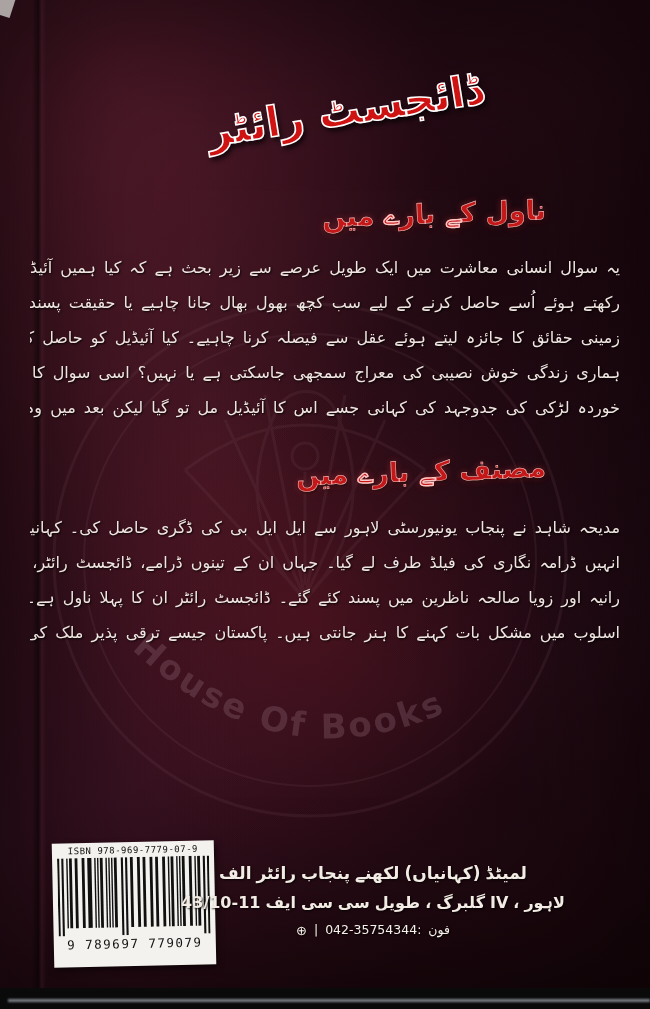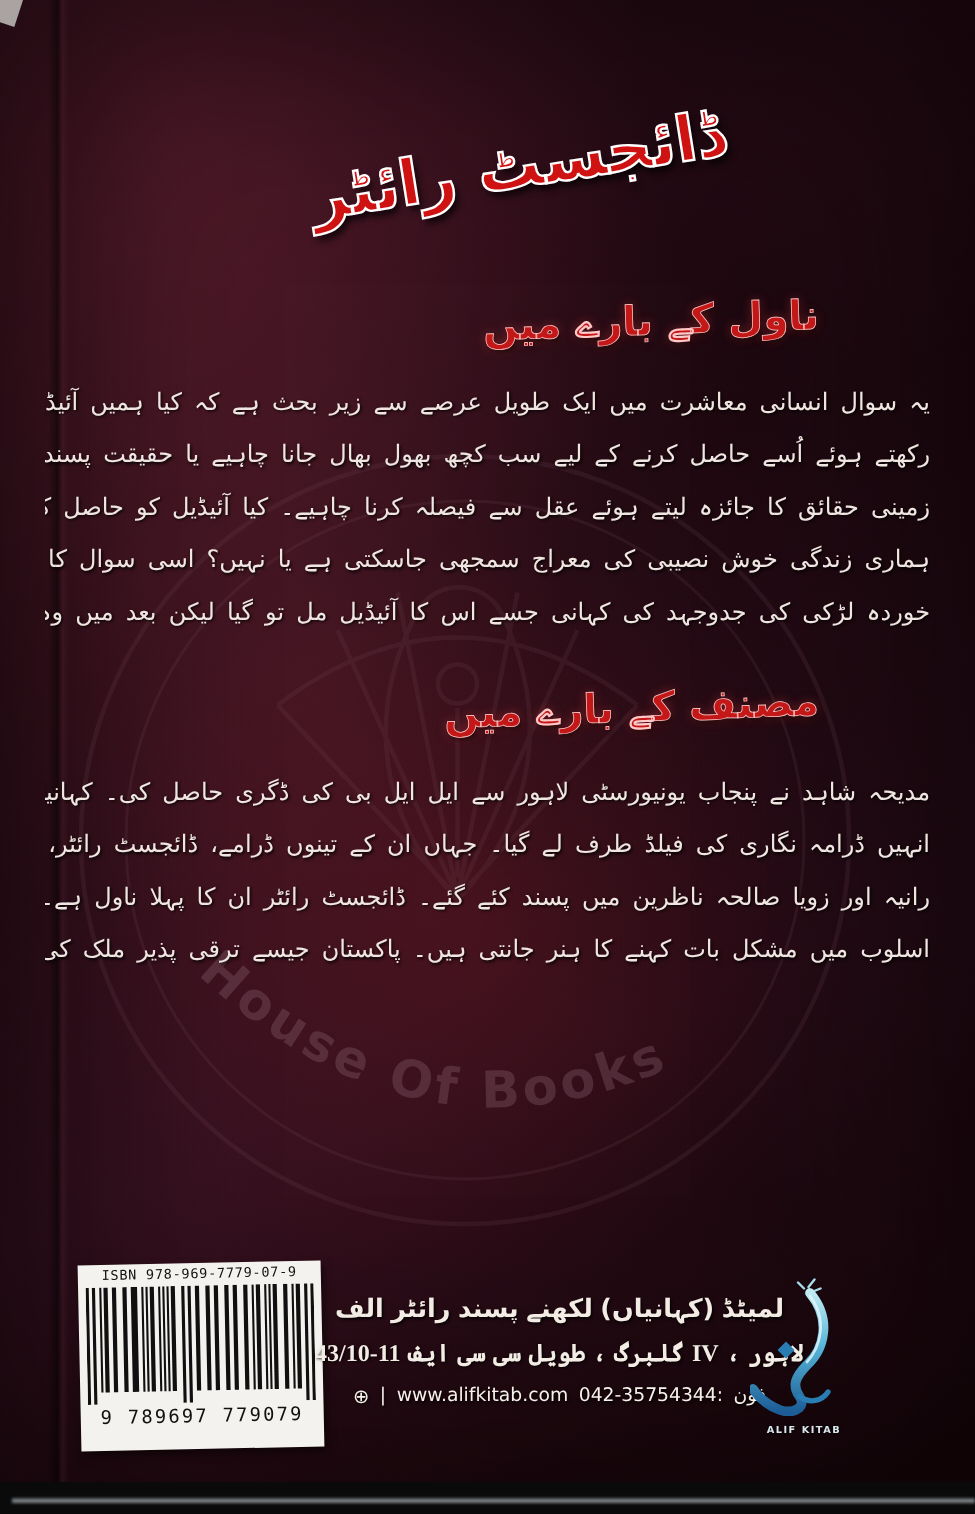--- a/index.html
+++ b/index.html
@@ -52,21 +52,21 @@
     letter-spacing:.5px;white-space:nowrap;}
   .bars{width:100%;height:78px;margin-top:2px;}
   .barcode-number{font-family:"DejaVu Sans Mono",monospace;font-size:12.5px;color:#111;
     letter-spacing:1.5px;white-space:nowrap;margin-top:1px;}
   
   .publisher{position:absolute;left:232px;top:858px;width:282px;color:#f2ece4;
     text-align:center;}
   .pub-row{display:flex;justify-content:center;align-items:baseline;gap:5px;
     direction:ltr;white-space:nowrap;text-shadow:1px 1px 2px rgba(0,0,0,.8);}
   .pub-name{font-size:17px;font-weight:bold;line-height:30px;}
-  .pub-address{font-size:16px;font-weight:bold;line-height:30px;font-family:Liberation Serif, serif;}
+  .pub-address{font-size:16px;font-weight:bold;line-height:30px;}
   .pub-phone{font-size:12.5px;line-height:24px;gap:7px;color:#f6f1ea;}
   .globe{display:inline-block;font-size:13px;line-height:1;transform:translateY(1px);}
   
   .logo{position:absolute;left:500px;top:852px;width:72px;text-align:center;}
   .logo-name{font-size:6.5px;font-weight:bold;color:#d9e6ec;letter-spacing:1px;
     margin-top:1px;text-shadow:0 0 2px rgba(0,0,0,.9);}
 </style>
 </head>
 <body>
 
@@ -149,67 +149,47 @@
           <rect x="104" y="0" width="1.5" height="78" fill="#101010"></rect>
           <rect x="107" y="0" width="1.5" height="78" fill="#101010"></rect>
         </svg>
       <div class="barcode-number">9 789697 779079</div>
     </div>
 
     <div class="publisher">
       <div class="pub-row pub-name">
           <span dir="auto">الف</span>
           <span dir="auto">رائٹر</span>
-          <span dir="auto">پسند</span>
+          <span dir="auto">پنجاب</span>
           <span dir="auto">لکھنے</span>
           <span dir="auto">(کہانیاں)</span>
           <span dir="auto">لمیٹڈ</span>
         </div>
       <div class="pub-row pub-address">
           <span dir="auto">43/10-11</span>
           <span dir="auto">ایف</span>
           <span dir="auto">سی</span>
           <span dir="auto">سی</span>
           <span dir="auto">طویل</span>
           <span dir="auto">،</span>
           <span dir="auto">گلبرگ</span>
           <span dir="auto">IV</span>
           <span dir="auto">،</span>
           <span dir="auto">لاہور</span>
         </div>
       <div class="pub-row pub-phone">
         <span class="globe">⊕</span>
         <span class="pub-row" style="gap:7px">
             <span dir="auto">|</span>
-            <span dir="auto">www.alifkitab.com</span>
             <span dir="auto">042-35754344:</span>
             <span dir="auto">فون</span>
           </span>
       </div>
     </div>
 
-    <div class="logo">
-      <svg width="72" height="92" viewBox="0 0 72 92">
-        <defs>
-          <linearGradient id="lg" x1="0" y1="0" x2="0" y2="1">
-            <stop offset="0" stop-color="#bfeaf2"></stop>
-            <stop offset="0.45" stop-color="#57b6d8"></stop>
-            <stop offset="1" stop-color="#1c5d96"></stop>
-          </linearGradient>
-        </defs>
-        <g fill="none" stroke-linecap="round">
-          <path d="M39,6 l4,-5 M36,7 l-4,-4 M42,9 l5,-2" stroke="#a8dcea" stroke-width="1.6"></path>
-          <path d="M40,10 C55,28 49,48 38,58 C30,66 28,72 33,79 C38,86 29,91 20,88 C12,85 6,80 2,74" stroke="url(#lg)" stroke-width="6.5"></path>
-          <path d="M40,12 C52,28 47,46 38,56" stroke="#e6f6fb" stroke-width="1.8" opacity=".8"></path>
-          <path d="M33,79 C40,84 48,82 52,76" stroke="#2a7db3" stroke-width="3.5"></path>
-          <rect x="20" y="44" width="8" height="8" fill="#2a7db3" stroke="none" transform="rotate(45 24 48)"></rect>
-        </g>
-      </svg>
-      <div class="logo-name">ALIF KITAB</div>
-    </div>
 
     <div class="corner-sliver"></div>
   </div>
 
   <div class="floor">
     <div class="floor-line"></div>
   </div>
 </div>
 
 </body></html>

